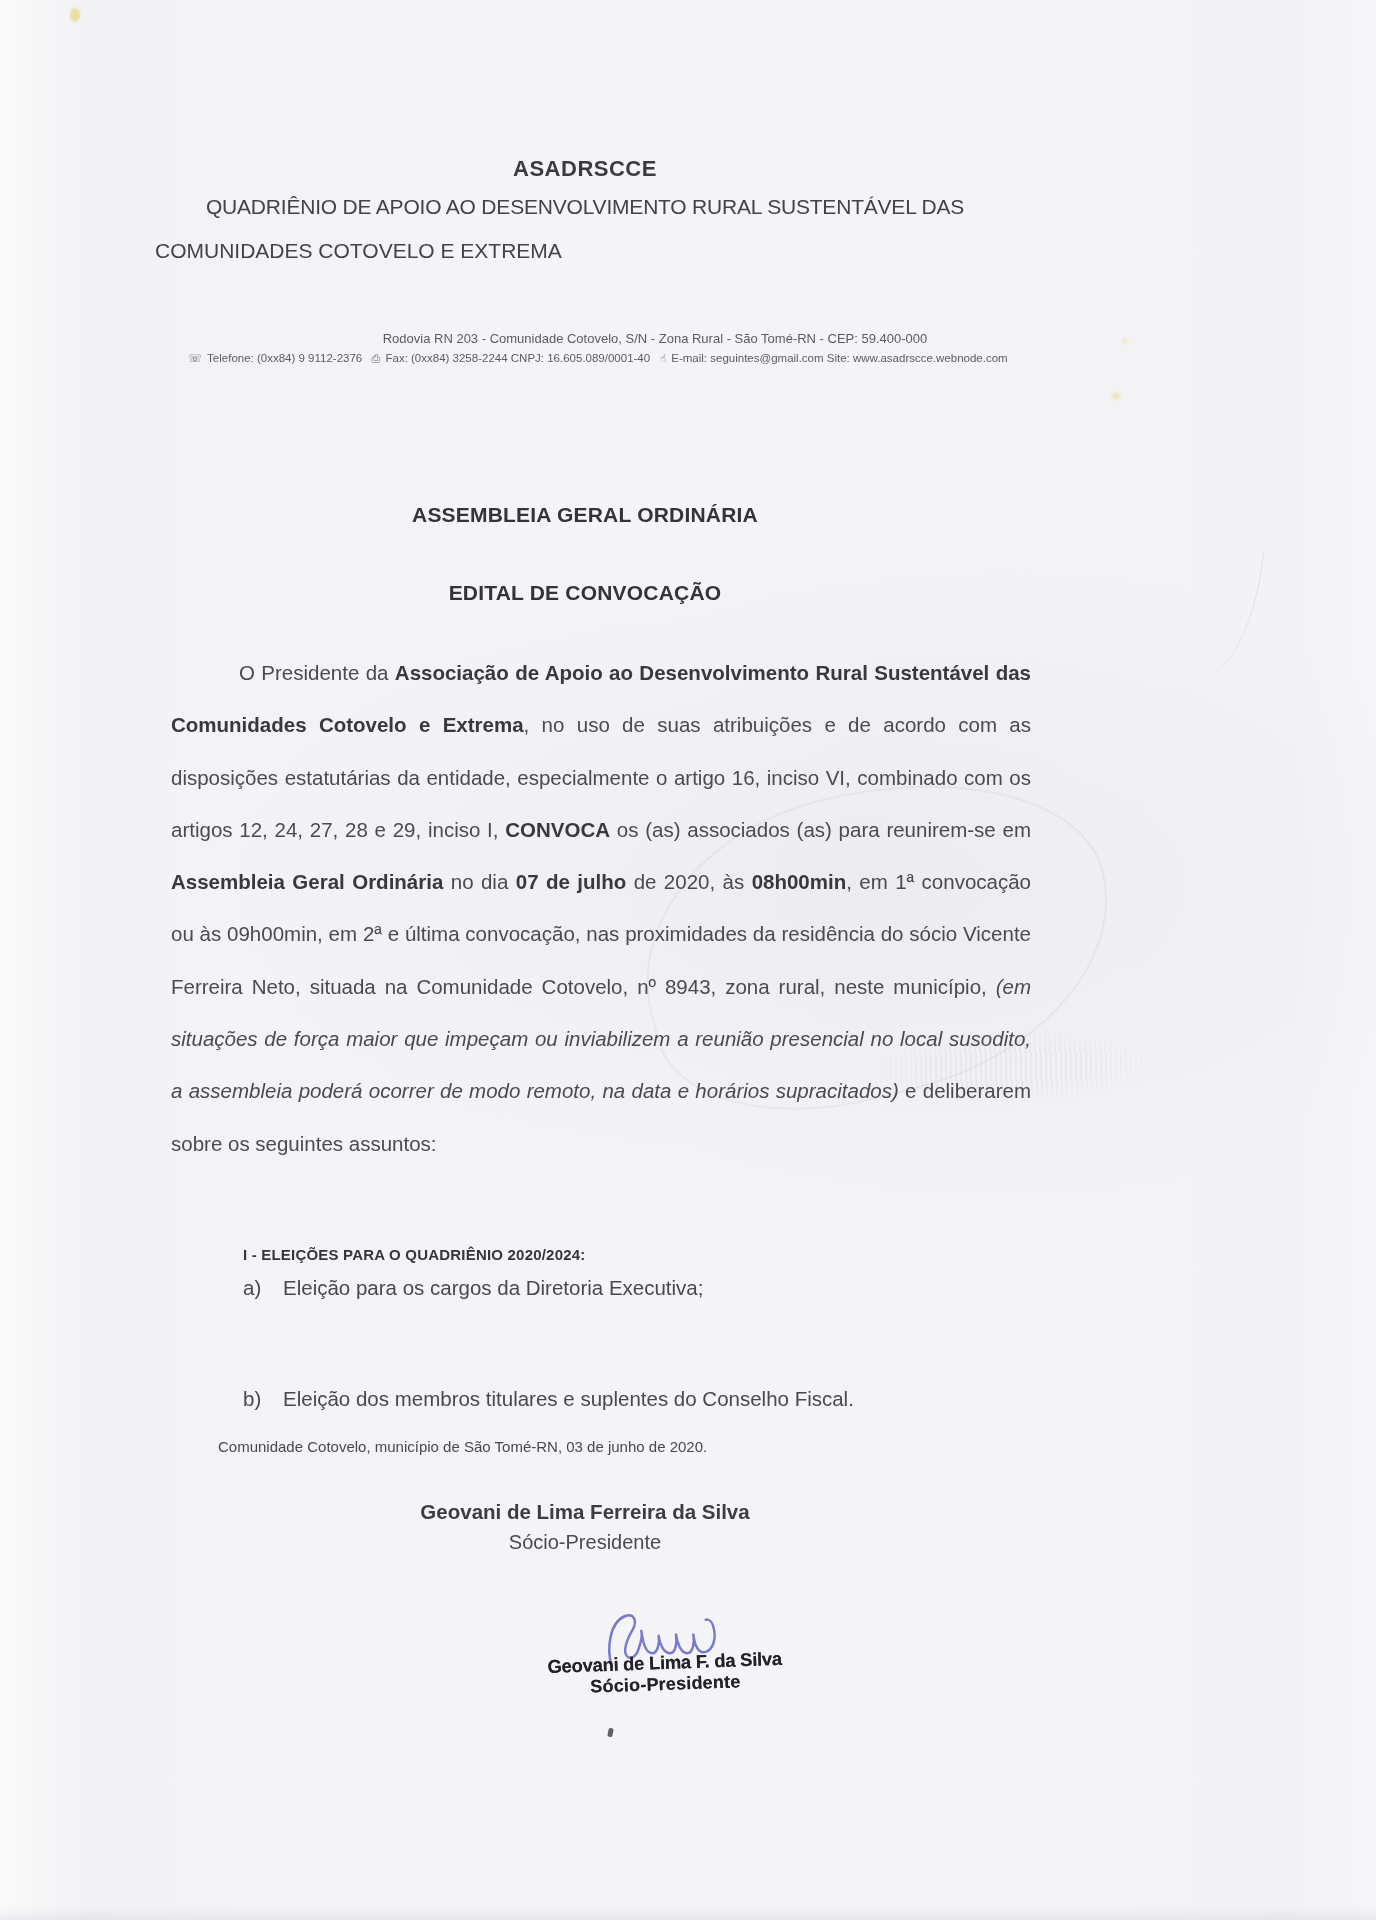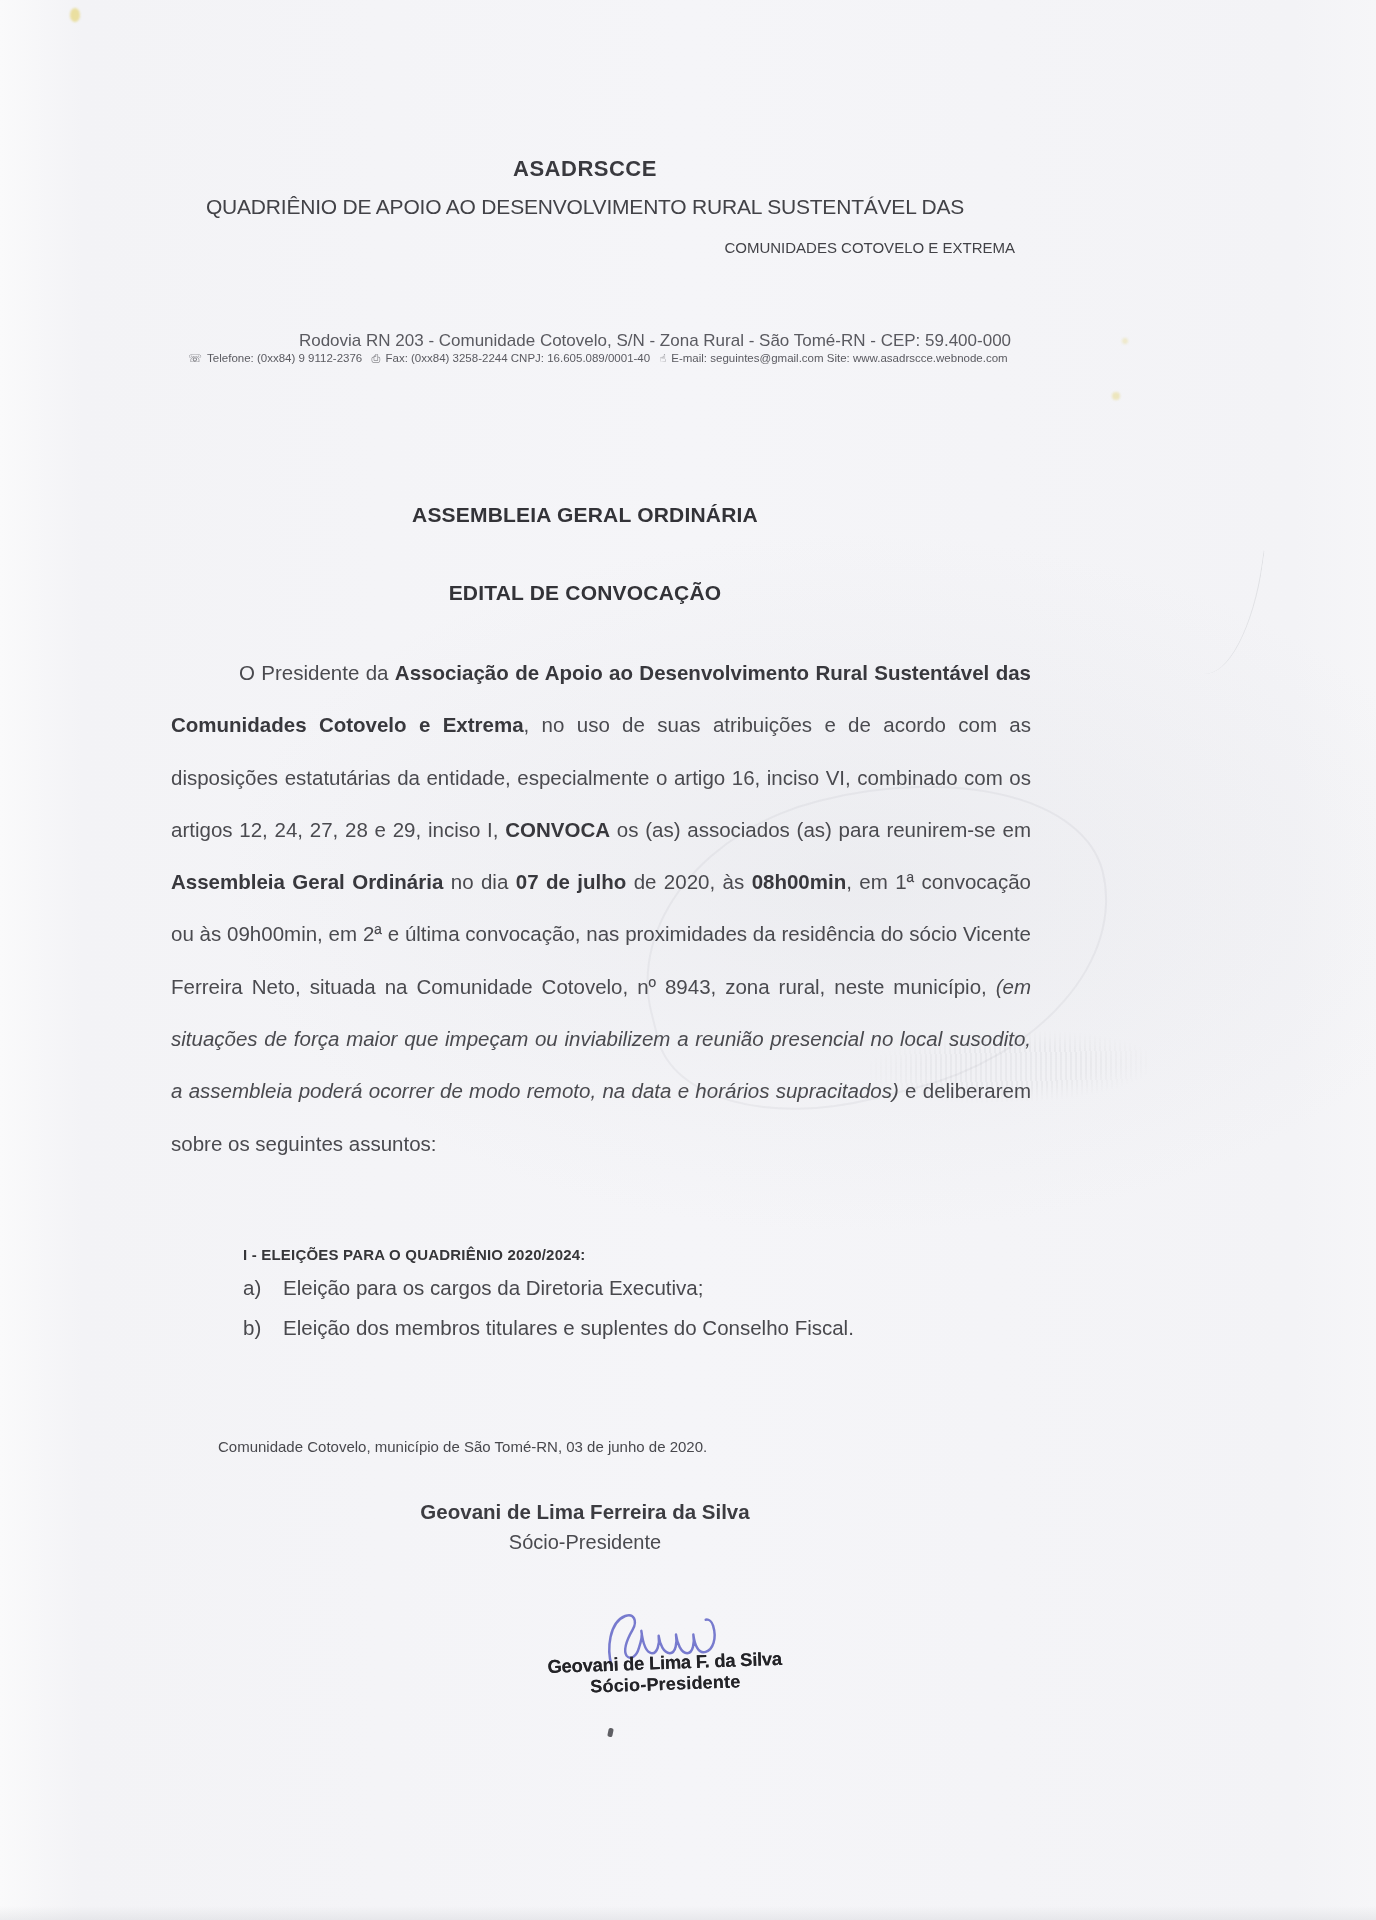--- a/index.html
+++ b/index.html
@@ -48,26 +48,26 @@
   .doc{position:absolute;left:155px;top:0;width:860px;}
   .hdr-abbr{
     position:absolute;top:156px;width:100%;text-align:center;
     font-size:22px;font-weight:700;color:#3a3a3f;letter-spacing:.5px;
   }
   .hdr-name1{
     position:absolute;top:195px;left:-20px;width:900px;text-align:center;
     font-size:21px;color:#424247;letter-spacing:-0.2px;
   }
   .hdr-name2{
-    position:absolute;top:239px;width:100%;text-align:right;
-    font-size:15px;color:#424247;
+    position:absolute;top:239px;width:100%;text-align:left;
+    font-size:21px;color:#424247;
   }
   .hdr-address{
     position:absolute;top:331px;left:70px;width:100%;text-align:center;
-    font-size:17px;color:#5a5a60;
+    font-size:13px;color:#5a5a60;
   }
   .hdr-contact{
     position:absolute;top:352px;left:-40px;width:960px;text-align:center;
     font-size:11.5px;color:#5a5a60;white-space:nowrap;
   }
   .hdr-contact .ico{font-size:11px;color:#5a5a60;margin:0 2px 0 6px;}
   .title{position:absolute;width:100%;text-align:center;font-size:21px;font-weight:700;color:#333338;letter-spacing:.2px;}
   .title-main{top:503px;}
   .title-sub{top:581px;}
   .body-par{
@@ -78,21 +78,21 @@
   .seg-bold{font-weight:700;color:#38383d;}
   .seg-italic{font-style:italic;}
   .seg-normal{font-weight:400;}
   .agenda-heading{
     position:absolute;top:1222px;left:88px;
     font-size:15px;font-weight:700;color:#363639;letter-spacing:.2px;margin-top:24px;
   }
   .agenda-item{position:absolute;left:88px;font-size:20.5px;color:#48484d;}
   .agenda-item .lbl{display:inline-block;width:40px;}
   .agenda-item-a{top:1276px;}
-  .agenda-item-b{top:1316px;}
+  .agenda-item-b{top:1387px;}
   .dateline{
     position:absolute;top:1438px;left:63px;
     font-size:15px;color:#48484d;
   }
   .sig-name{
     position:absolute;top:1500px;width:100%;text-align:center;
     font-size:20.5px;font-weight:700;color:#3c3c41;
   }
   .sig-role{
     position:absolute;top:1531px;width:100%;text-align:center;

